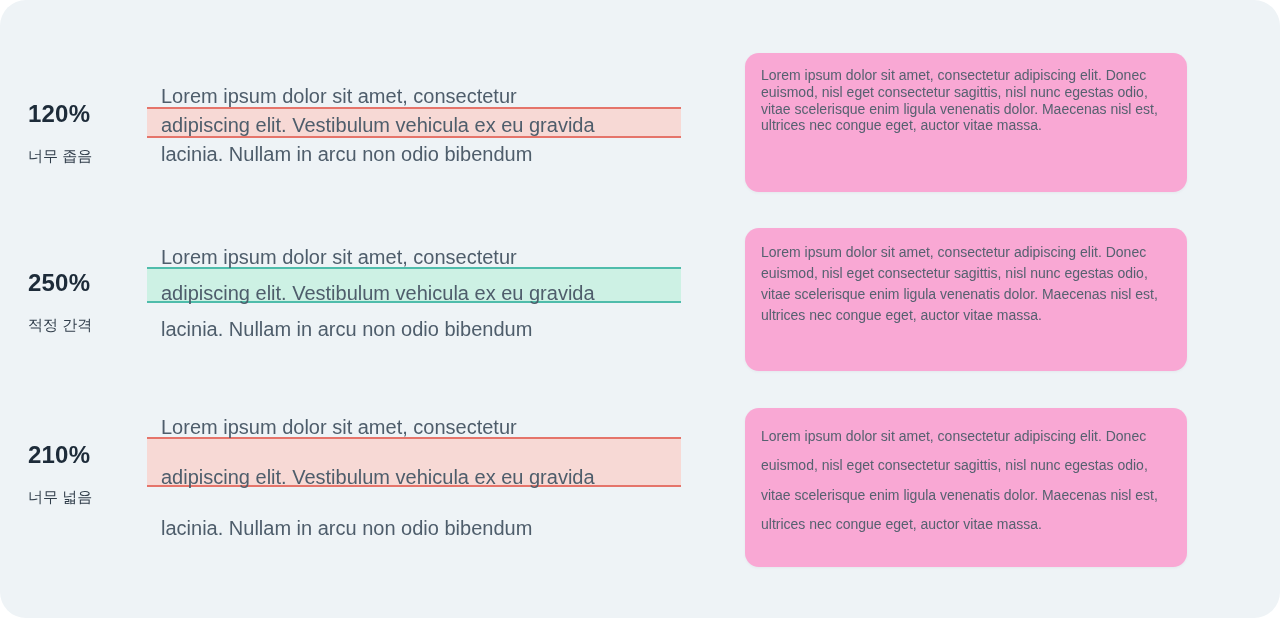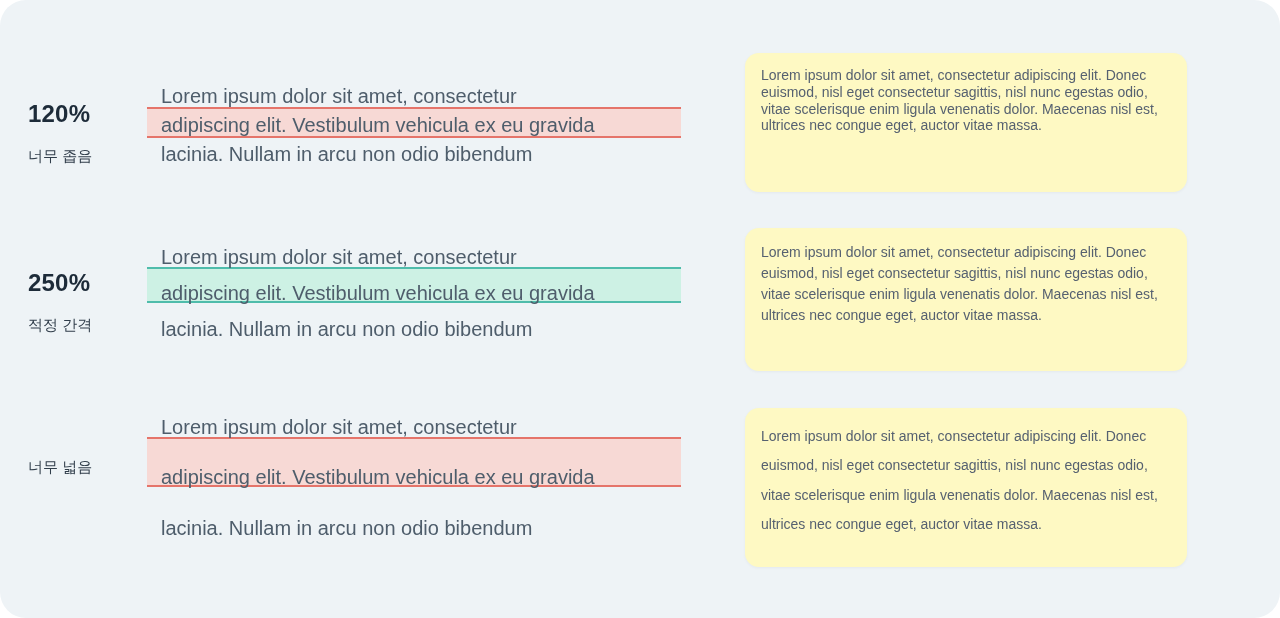--- a/index.html
+++ b/index.html
@@ -78,21 +78,21 @@
   .row0 .band { top: 25px; height: 31px; }
   .row1 .band { top: 28px; height: 36px; }
   .row2 .band { top: 35px; height: 50px; }
 
   
   .card {
     position: absolute;
     left: 745px;
     width: 442px;
     height: 100%;
-    background: #fef9c3;
+    background: #f9a8d4;
     border-radius: 14px;
     box-sizing: border-box;
     padding: 14px 16px;
     box-shadow: 0 1px 3px rgba(30, 50, 70, 0.05);
   }
   .card-text {
     margin: 0;
     font-size: 14px;
     color: #566170;
     white-space: pre;
@@ -139,20 +139,21 @@
     <div class="card">
       <p class="card-text">Lorem ipsum dolor sit amet, consectetur adipiscing elit. Donec
 euismod, nisl eget consectetur sagittis, nisl nunc egestas odio,
 vitae scelerisque enim ligula venenatis dolor. Maecenas nisl est,
 ultrices nec congue eget, auctor vitae massa.</p>
     </div>
   </section>
 
   <section class="row row2">
     <div class="labelbox">
+      <div class="pct">210%</div>
       <div class="ko">너무 넓음</div>
     </div>
     <div class="demo">
       <div class="band band-red"></div>
       <p class="demo-text">Lorem ipsum dolor sit amet, consectetur
 adipiscing elit. Vestibulum vehicula ex eu gravida
 lacinia. Nullam in arcu non odio bibendum</p>
     </div>
     <div class="card">
       <p class="card-text">Lorem ipsum dolor sit amet, consectetur adipiscing elit. Donec

